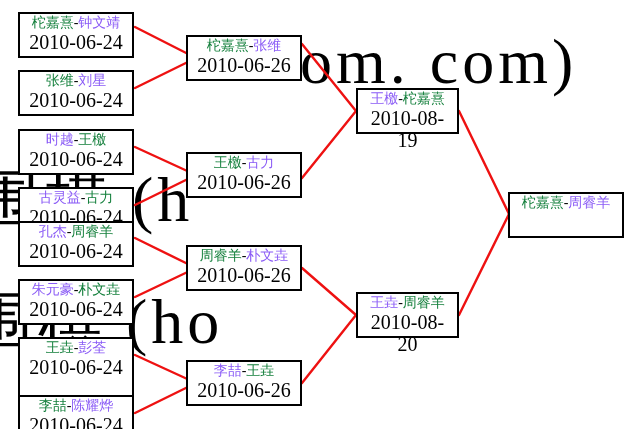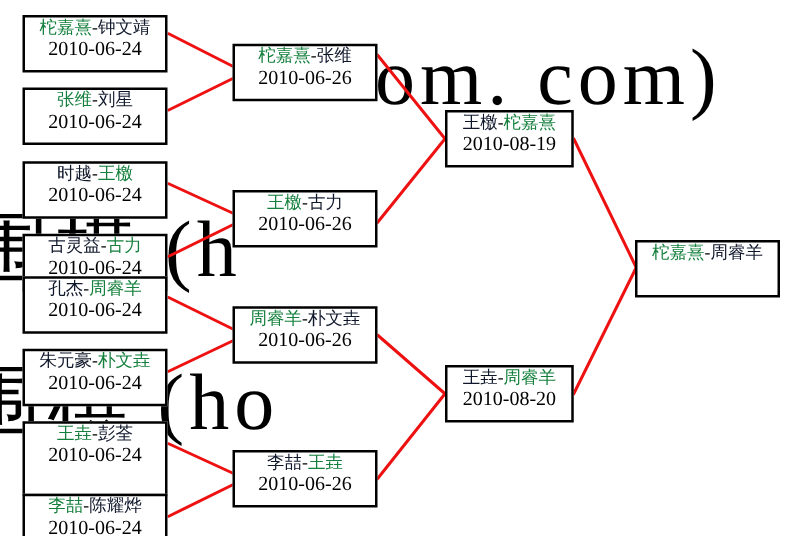--- a/index.html
+++ b/index.html
@@ -65,27 +65,27 @@
     text-align: center;
     padding: 1px 4px 2px 4px;
     line-height: 1.12;
   }
   .match-players {
     font-size: 14px;
     white-space: nowrap;
     color: #000000;
   }
   .match-date {
-    font-size: 16px;
+    font-size: 20px;
     color: #000000;
     font-family: "Liberation Serif", "DejaVu Serif", serif;
     letter-spacing: 0px;
   }
   .winner { color: #15803d; }
-  .loser  { color: #0f172a; }
+  .loser  { color: #8b5cf6; }
   .dash   { color: #000000; }
 </style>
 </head>
 <body>
 
 <div id="bracket-root">
 
   <div id="watermark-layer">
     <div class="wm-line wm-a">围棋 (h</div>
     <div class="wm-line wm-b">围棋 (ho</div>

